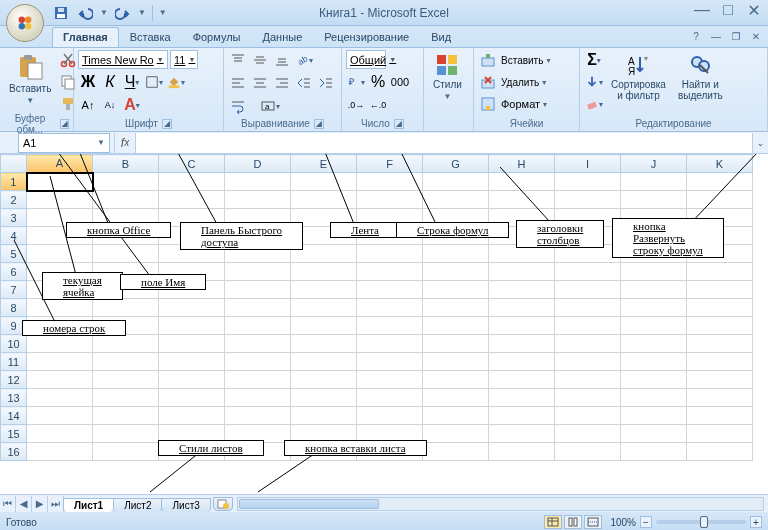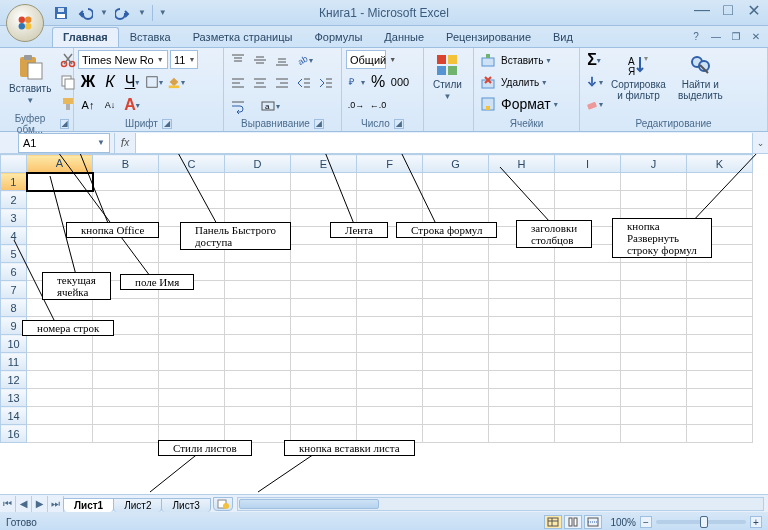--- a/index.html
+++ b/index.html
@@ -27,21 +27,21 @@
   .ribbon{height:84px; background:linear-gradient(#e8f1fb,#d7e8f9); display:flex; border-bottom:1px solid #9fbfe0;}
   .group{border-right:1px solid #b5cfe8; display:flex; flex-direction:column; padding:2px 4px 0 4px;}
   .group-body{flex:1; display:flex; align-items:flex-start; gap:2px;}
   .group-label{height:15px; font-size:10px; color:#4a6b8c; text-align:center; display:flex; align-items:center; justify-content:center; gap:4px;}
   .group-label .dialogL{font-size:8px; border:1px solid #9fbfe0; width:10px;height:10px; display:flex;align-items:center;justify-content:center;}
   .big-btn{display:flex; flex-direction:column; align-items:center; padding:2px 4px; cursor:pointer; border:1px solid transparent; border-radius:3px; gap:2px;}
   .big-btn .lbl{font-size:10px; color:#2b4866; text-align:center; line-height:11px;}
   .col{display:flex; flex-direction:column; gap:2px;}
   .row{display:flex; gap:2px; align-items:center;}
   .sm-btn{width:20px;height:20px;display:flex;align-items:center;justify-content:center;cursor:pointer;border:1px solid transparent;border-radius:2px;}
-  .combo{height:19px;border:1px solid #9fbfe0;background:#fff;font-size:11px;padding:0 3px;display:flex;align-items:center;gap:3px;cursor:pointer;}
+  .combo{height:19px;border:1px solid #9fbfe0;background:#fff;font-size:11px;padding:0 3px;display:flex;align-items:center;gap:3px;cursor:pointer;text-decoration:underline;}
   .combo .dd{font-size:7px;color:#555;}
   .font-name{width:90px;}
   .font-size{width:28px;}
   .num-fmt{width:40px;}
 
   
   .formula-bar{height:22px; background:#e8f1fb; border-bottom:1px solid #b5cfe8; display:flex; align-items:center;}
   .name-box{width:92px; height:20px; border:1px solid #9fbfe0; background:#fff; margin-left:18px; display:flex; align-items:center; padding:0 4px; font-size:11px; justify-content:space-between;}
   .fb-sep{width:4px;}
   .fx-btn{width:22px;height:20px;display:flex;align-items:center;justify-content:center;font-style:italic;font-size:12px;color:#555;cursor:pointer;border-left:1px solid #b5cfe8;border-right:1px solid #b5cfe8;}
@@ -54,21 +54,21 @@
   .grid th, .grid td{border:1px solid #d4d4d4; height:18px; font-size:11px; text-align:center; font-weight:normal;}
   .grid thead th{background:linear-gradient(#f5f9fd,#dce9f6); color:#2b4866; border-color:#b5cfe8;}
   .grid tbody th{background:linear-gradient(#f5f9fd,#dce9f6); color:#2b4866; width:26px; border-color:#b5cfe8;}
   .corner{width:26px;}
   .colw{width:66px;}
   td.active{border:2px solid #000 !important;}
   th.active-h{background:linear-gradient(#fde9a9,#fbc36b) !important;}
 
   
   .ann-layer{position:absolute; left:0; top:0; right:0; bottom:0; pointer-events:none;}
-  .ann-box{position:absolute; border:1.2px solid #000; background:#fff; font-size:11px; padding:1px 14px; white-space:nowrap; font-family:"Times New Roman",serif;}
+  .ann-box{position:absolute; border:1.2px solid #000; background:#fff; font-size:11px; padding:1px 20px; white-space:nowrap; font-family:"Times New Roman",serif;text-decoration:underline;}
   .ann-line{position:absolute; stroke:#000; stroke-width:1;}
 
   
   .sheet-bar{height:18px; background:#e8f1fb; display:flex; align-items:center; border-top:1px solid #b5cfe8; font-size:10px;}
   .nav-btns{display:flex;}
   .nav-btn{width:16px;height:16px;display:flex;align-items:center;justify-content:center;border-right:1px solid #b5cfe8;cursor:pointer;color:#4a6b8c;}
   .sheet-tab{padding:1px 10px; border:1px solid #9fbfe0; border-bottom:none; background:linear-gradient(#eaf2fb,#d2e4f5); border-radius:0 0 4px 4px; margin-left:-1px; cursor:pointer; position:relative; top:1px;}
   .sheet-tab.active{background:#fff; font-weight:bold; z-index:2;}
   .new-sheet{width:20px;height:14px;margin-left:2px; background:linear-gradient(#eaf2fb,#d2e4f5); border:1px solid #9fbfe0; border-radius:0 0 4px 4px; cursor:pointer; display:flex;align-items:center;justify-content:center;}
   .hscroll{flex:1; margin:0 4px; height:14px; background:#e1ecf7; border:1px solid #b5cfe8; position:relative;}
@@ -130,21 +130,20 @@
     <div class="win-btn">—</div>
     <div class="win-btn">□</div>
     <div class="win-btn">✕</div>
   </div>
 </div>
 
 <div class="tabs-row">
   <div id="tabs-container" style="display:flex;">
       <div class="tab active">Главная</div>
       <div class="tab">Вставка</div>
-      <div class="tab">Разметка страницы</div>
       <div class="tab">Формулы</div>
       <div class="tab">Данные</div>
       <div class="tab">Рецензирование</div>
       <div class="tab">Вид</div>
     </div>
   <div class="tabs-right">
     <div class="win-btn">?</div>
     <div class="win-btn">—</div>
     <div class="win-btn">❐</div>
     <div class="win-btn">✕</div>
@@ -408,21 +407,21 @@
             <span style="font-size:10px">Удалить</span>
             <span class="qat-dd">▾</span>
           </div>
         <div class="row" style="gap:3px">
             <div class="sm-btn">
               <svg class="icon" viewBox="0 0 16 16">
                 <rect x="2" y="2" width="12" height="12" fill="#cfe2f5" stroke="#5694d1"></rect>
                 <path d="M6 14v-4h4v4" fill="#f3c13a"></path>
               </svg>
             </div>
-            <span style="font-size:14px">Формат</span>
+            <span style="font-size:11px">Формат</span>
             <span class="qat-dd">▾</span>
           </div>
       </div>
     </div>
     <div class="group-label">
         <span>Ячейки</span>
       </div>
   </div>
 
   <div class="group" style="flex:1">
@@ -678,20 +677,34 @@
           <td class=""></td>
           <td class=""></td>
           <td class=""></td>
           <td class=""></td>
           <td class=""></td>
           <td class=""></td>
           <td class=""></td>
         </tr>
         <tr>
           <th class="">14</th>
+          <td class=""></td>
+          <td class=""></td>
+          <td class=""></td>
+          <td class=""></td>
+          <td class=""></td>
+          <td class=""></td>
+          <td class=""></td>
+          <td class=""></td>
+          <td class=""></td>
+          <td class=""></td>
+          <td class=""></td>
+        </tr>
+        <tr>
+          <th class="">15</th>
           <td class=""></td>
           <td class=""></td>
           <td class=""></td>
           <td class=""></td>
           <td class=""></td>
           <td class=""></td>
           <td class=""></td>
           <td class=""></td>
           <td class=""></td>
           <td class=""></td>

